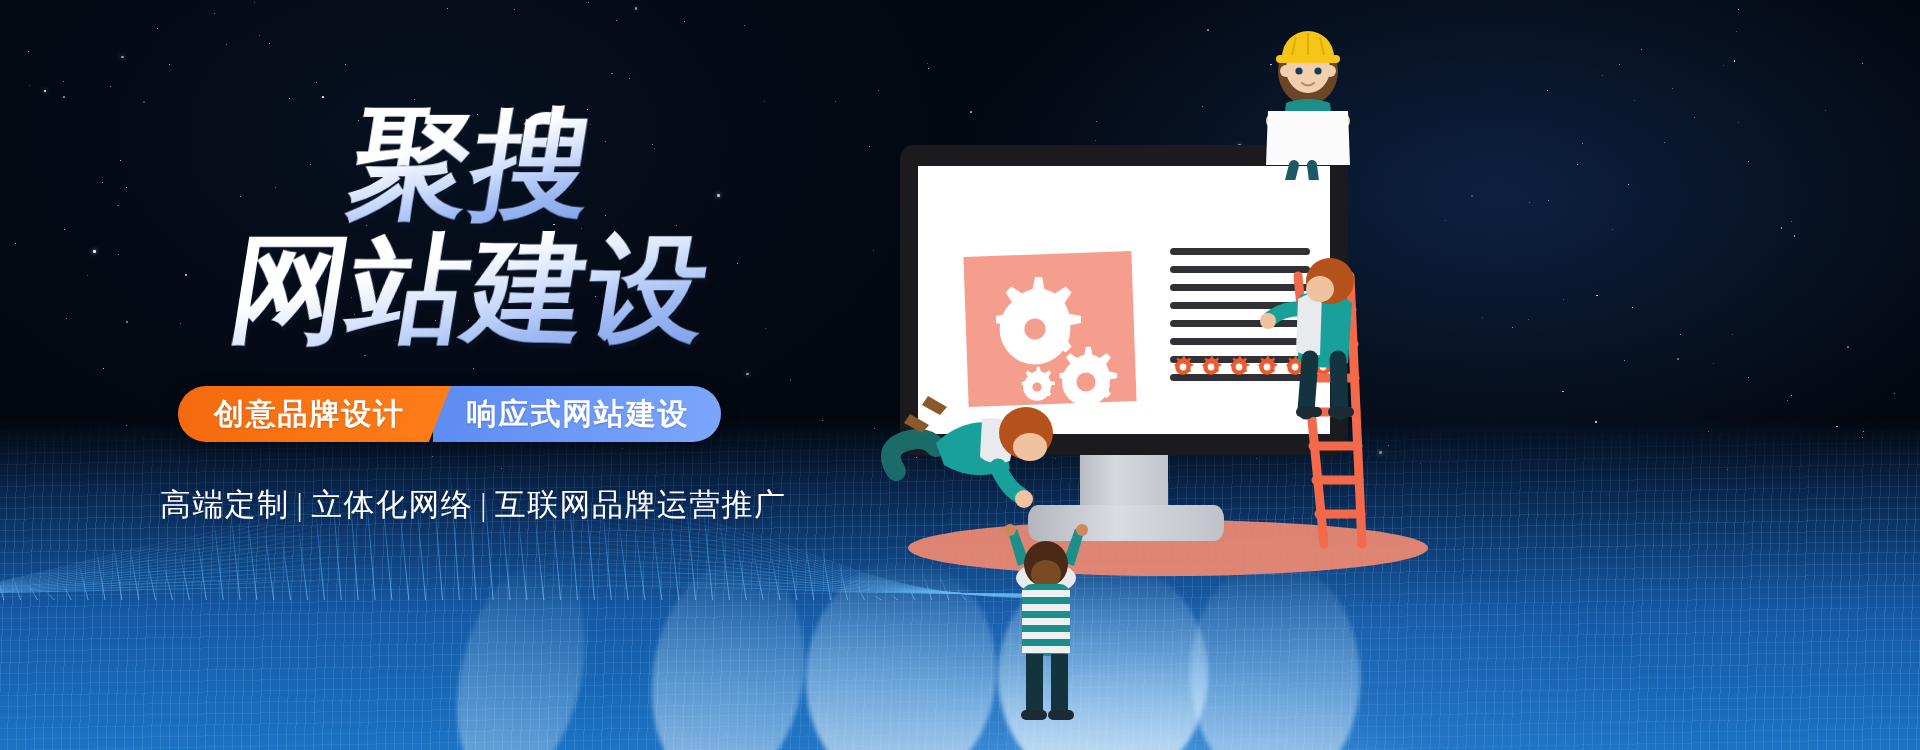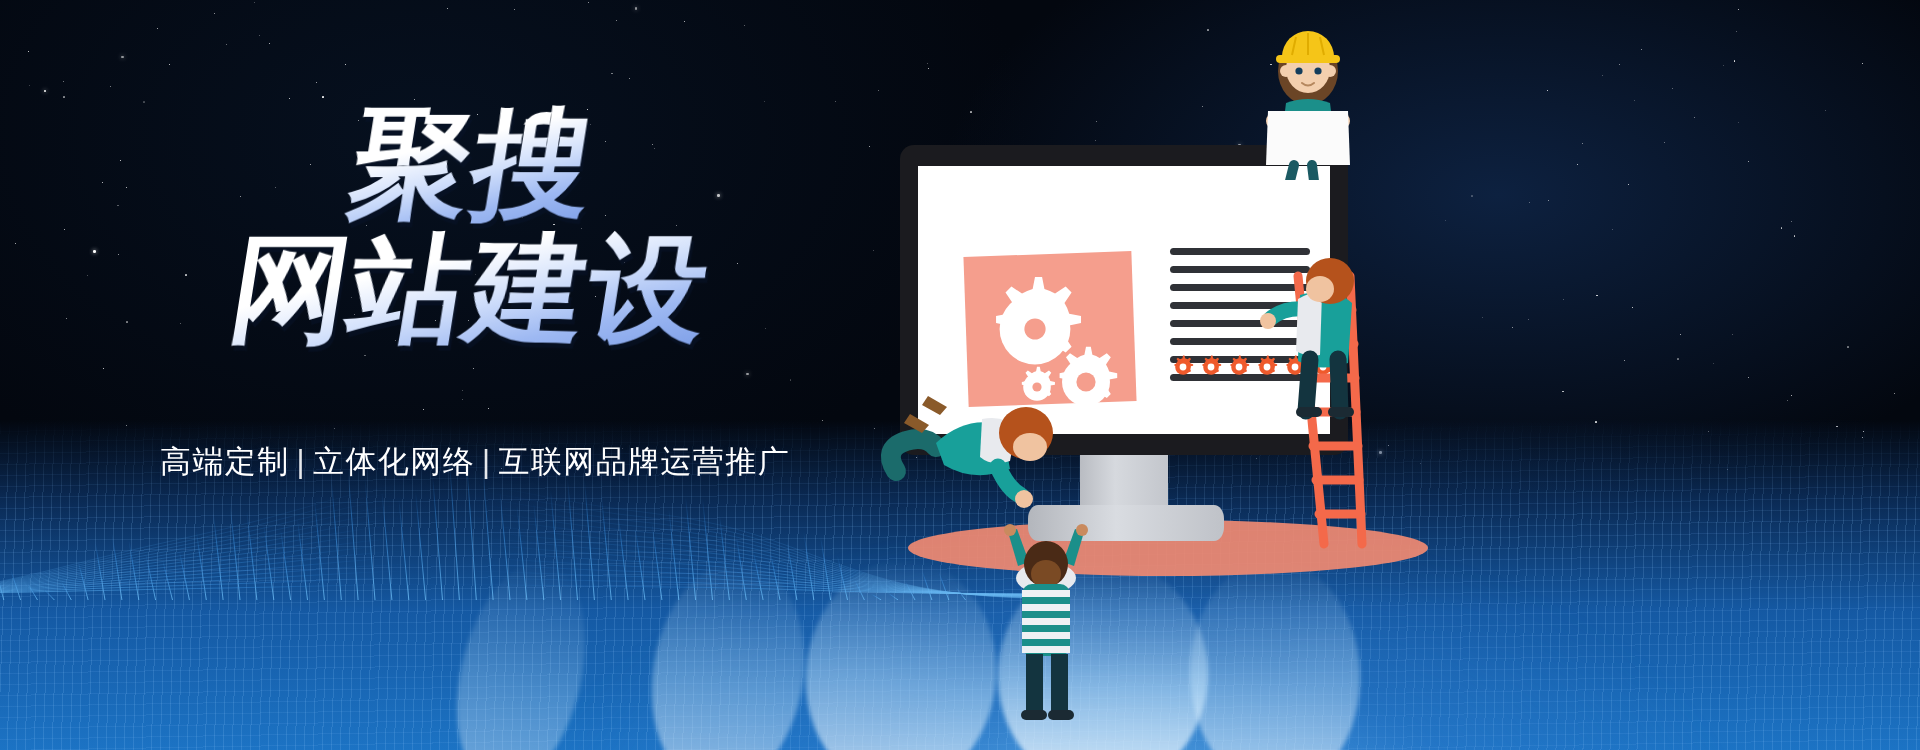--- a/index.html
+++ b/index.html
@@ -104,26 +104,27 @@
     padding:0 32px 0 34px;
   }
   .pill span {
     color:#fff; font-size:30px; font-weight:bold;
     letter-spacing:.06em; white-space:nowrap;
     text-shadow:0 1px 2px rgba(0,0,0,.18);
   }
 
   
   .tagline {
-    position:absolute; left:160px; top:441px;
+    position:absolute; left:160px; top:484px;
     color:#ffffff;
     font-size:31px;
     letter-spacing:.045em;
     white-space:nowrap;
     text-shadow:0 2px 6px rgba(0,20,60,.55);
+    font-family:Liberation Serif, serif;
   }
   .tagline .sep { opacity:.9; padding:0 7px; font-weight:300; }
 
   
   .illus { position:absolute; left:880px; top:0; width:1040px; height:750px; }
 
   .monitor-body {
     position:absolute; left:20px; top:145px;
     width:448px; height:310px;
     background:#1b1b1f;
@@ -491,20 +492,26 @@
       </g>
   </svg>
 
   <div class="copy">
 
     <div class="headline-1">聚搜</div>
 
     <div class="headline-2">网站建设</div>
 
     <div class="pill">
+      <div class="pill-left">
+        <span>创意品牌设计</span>
+      </div>
+      <div class="pill-right">
+        <span>响应式网站建设</span>
+      </div>
     </div>
 
     <div class="tagline">
       <span>高端定制</span><span class="sep">|</span><span>立体化网络</span><span class="sep">|</span><span>互联网品牌运营推广</span>
     </div>
   </div>
 
   <div class="illus">
 
     <div class="monitor-shadow"></div>

